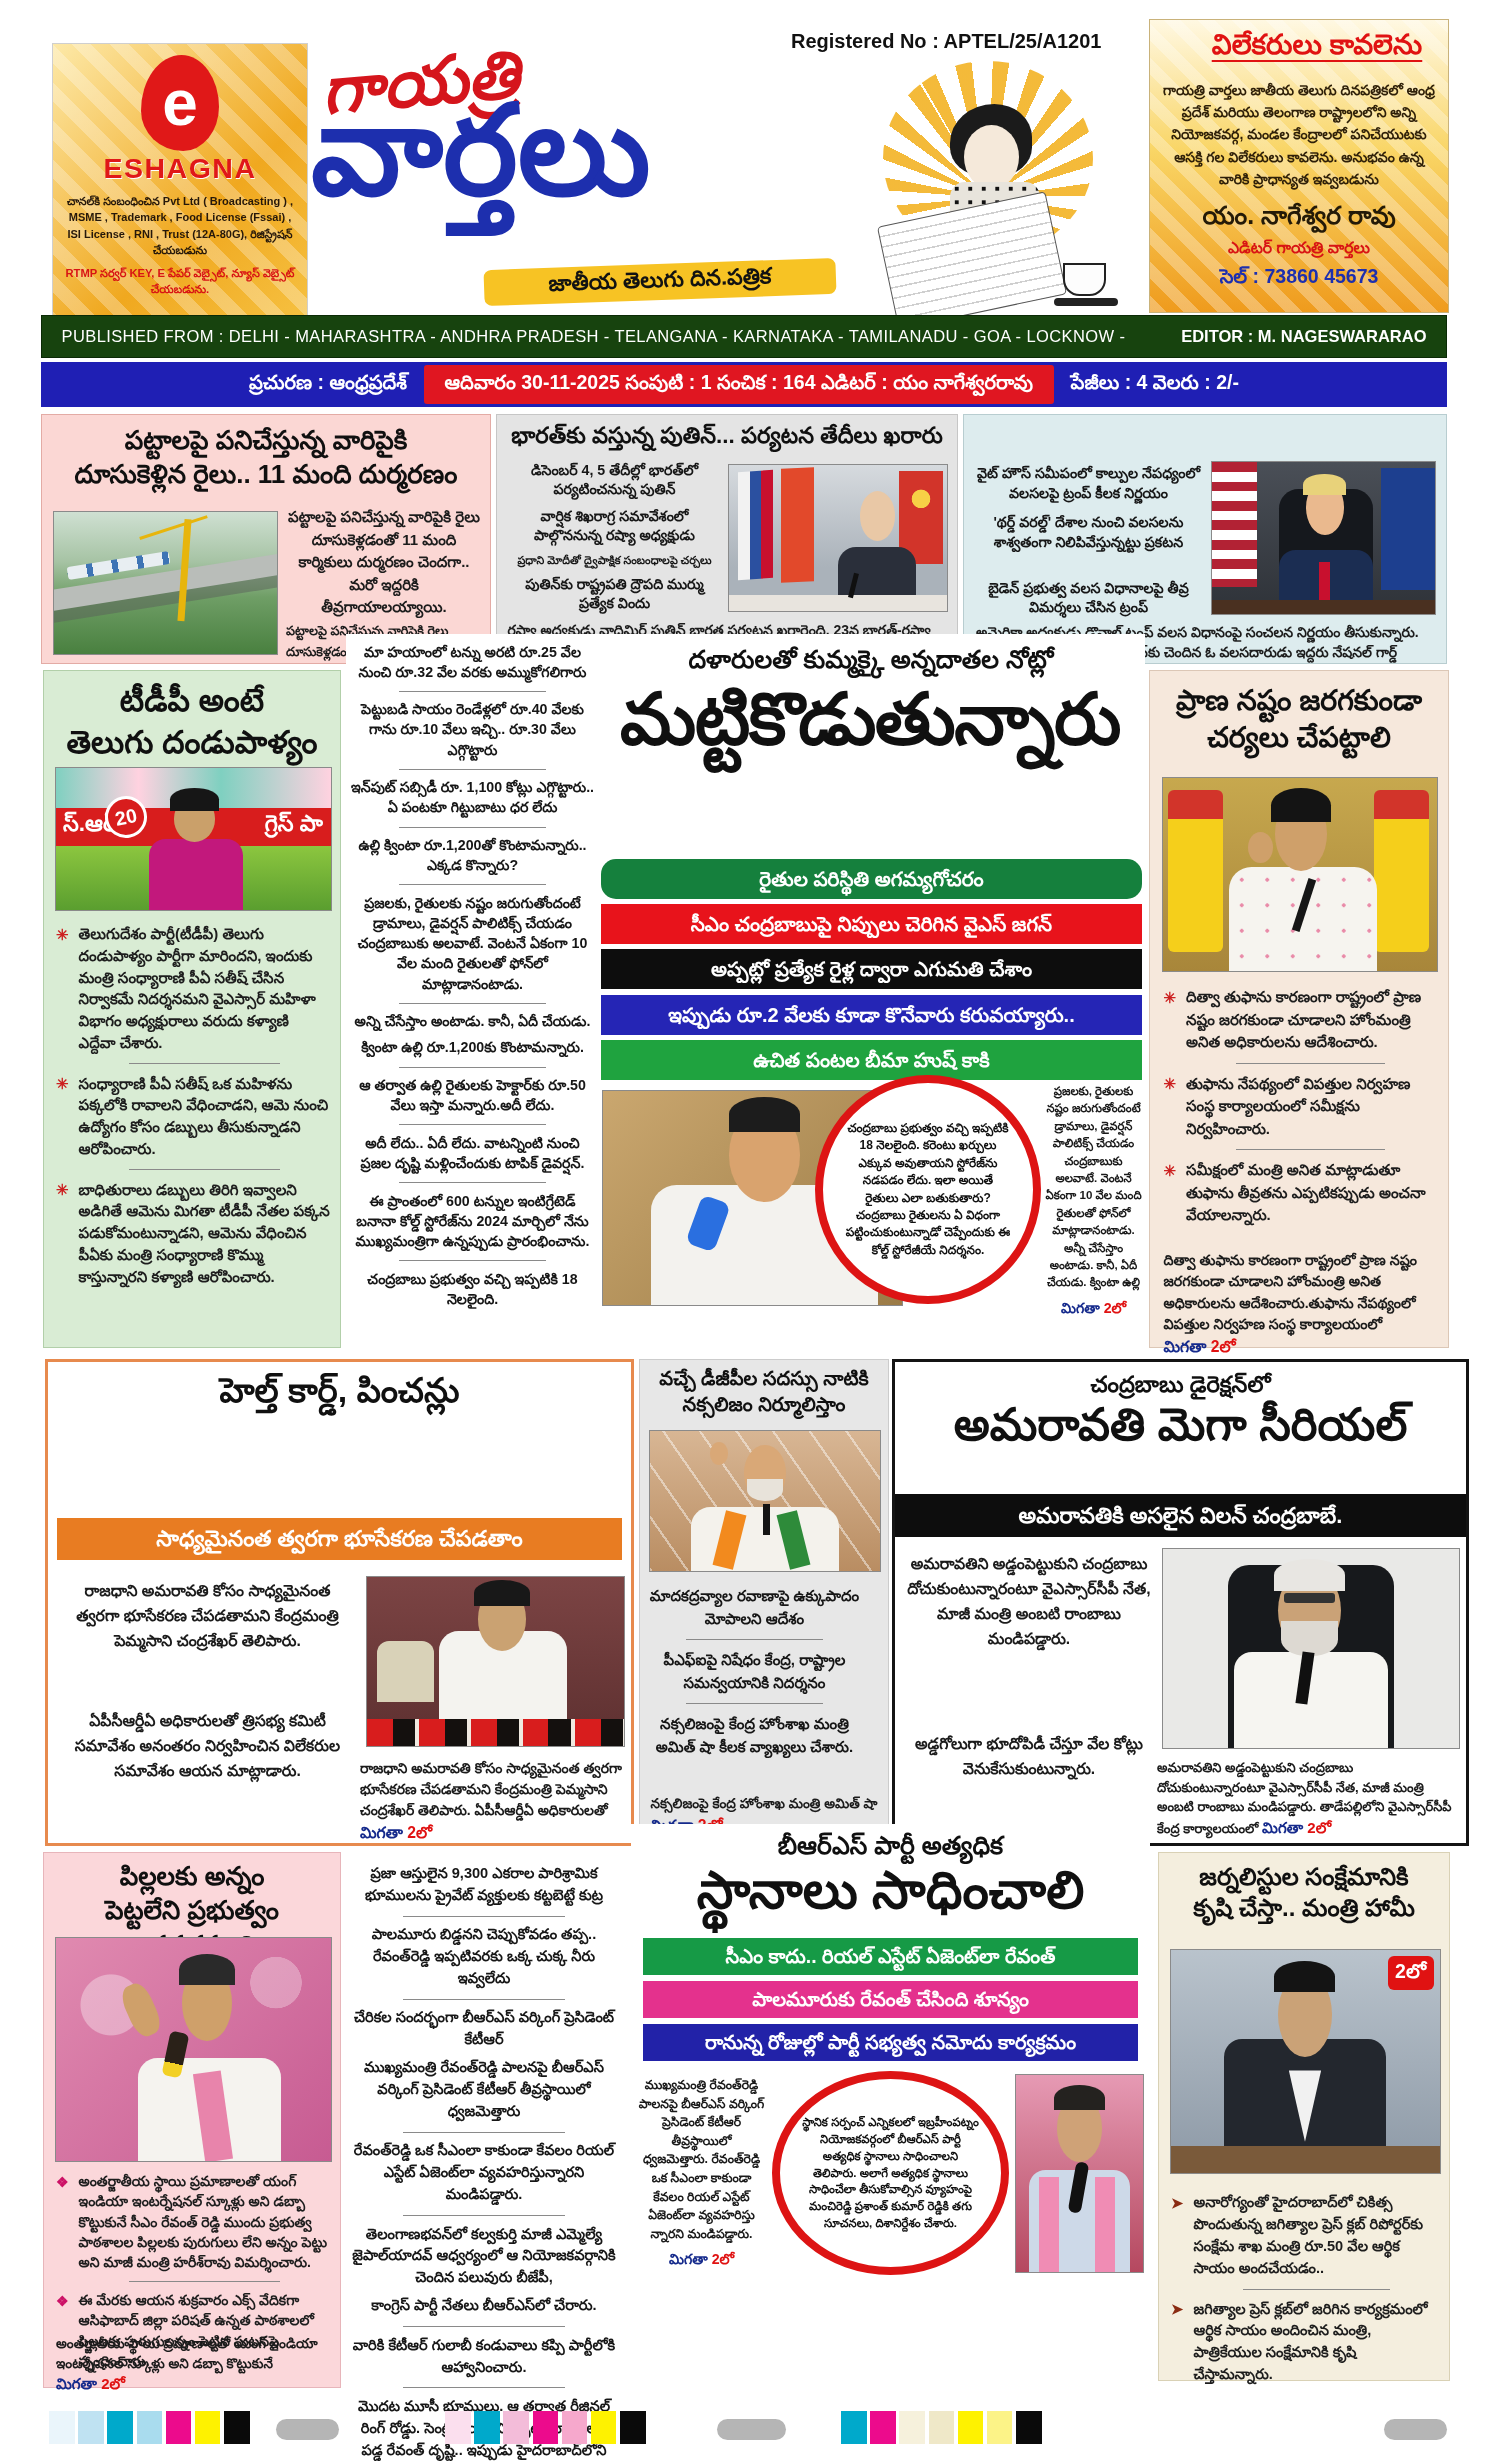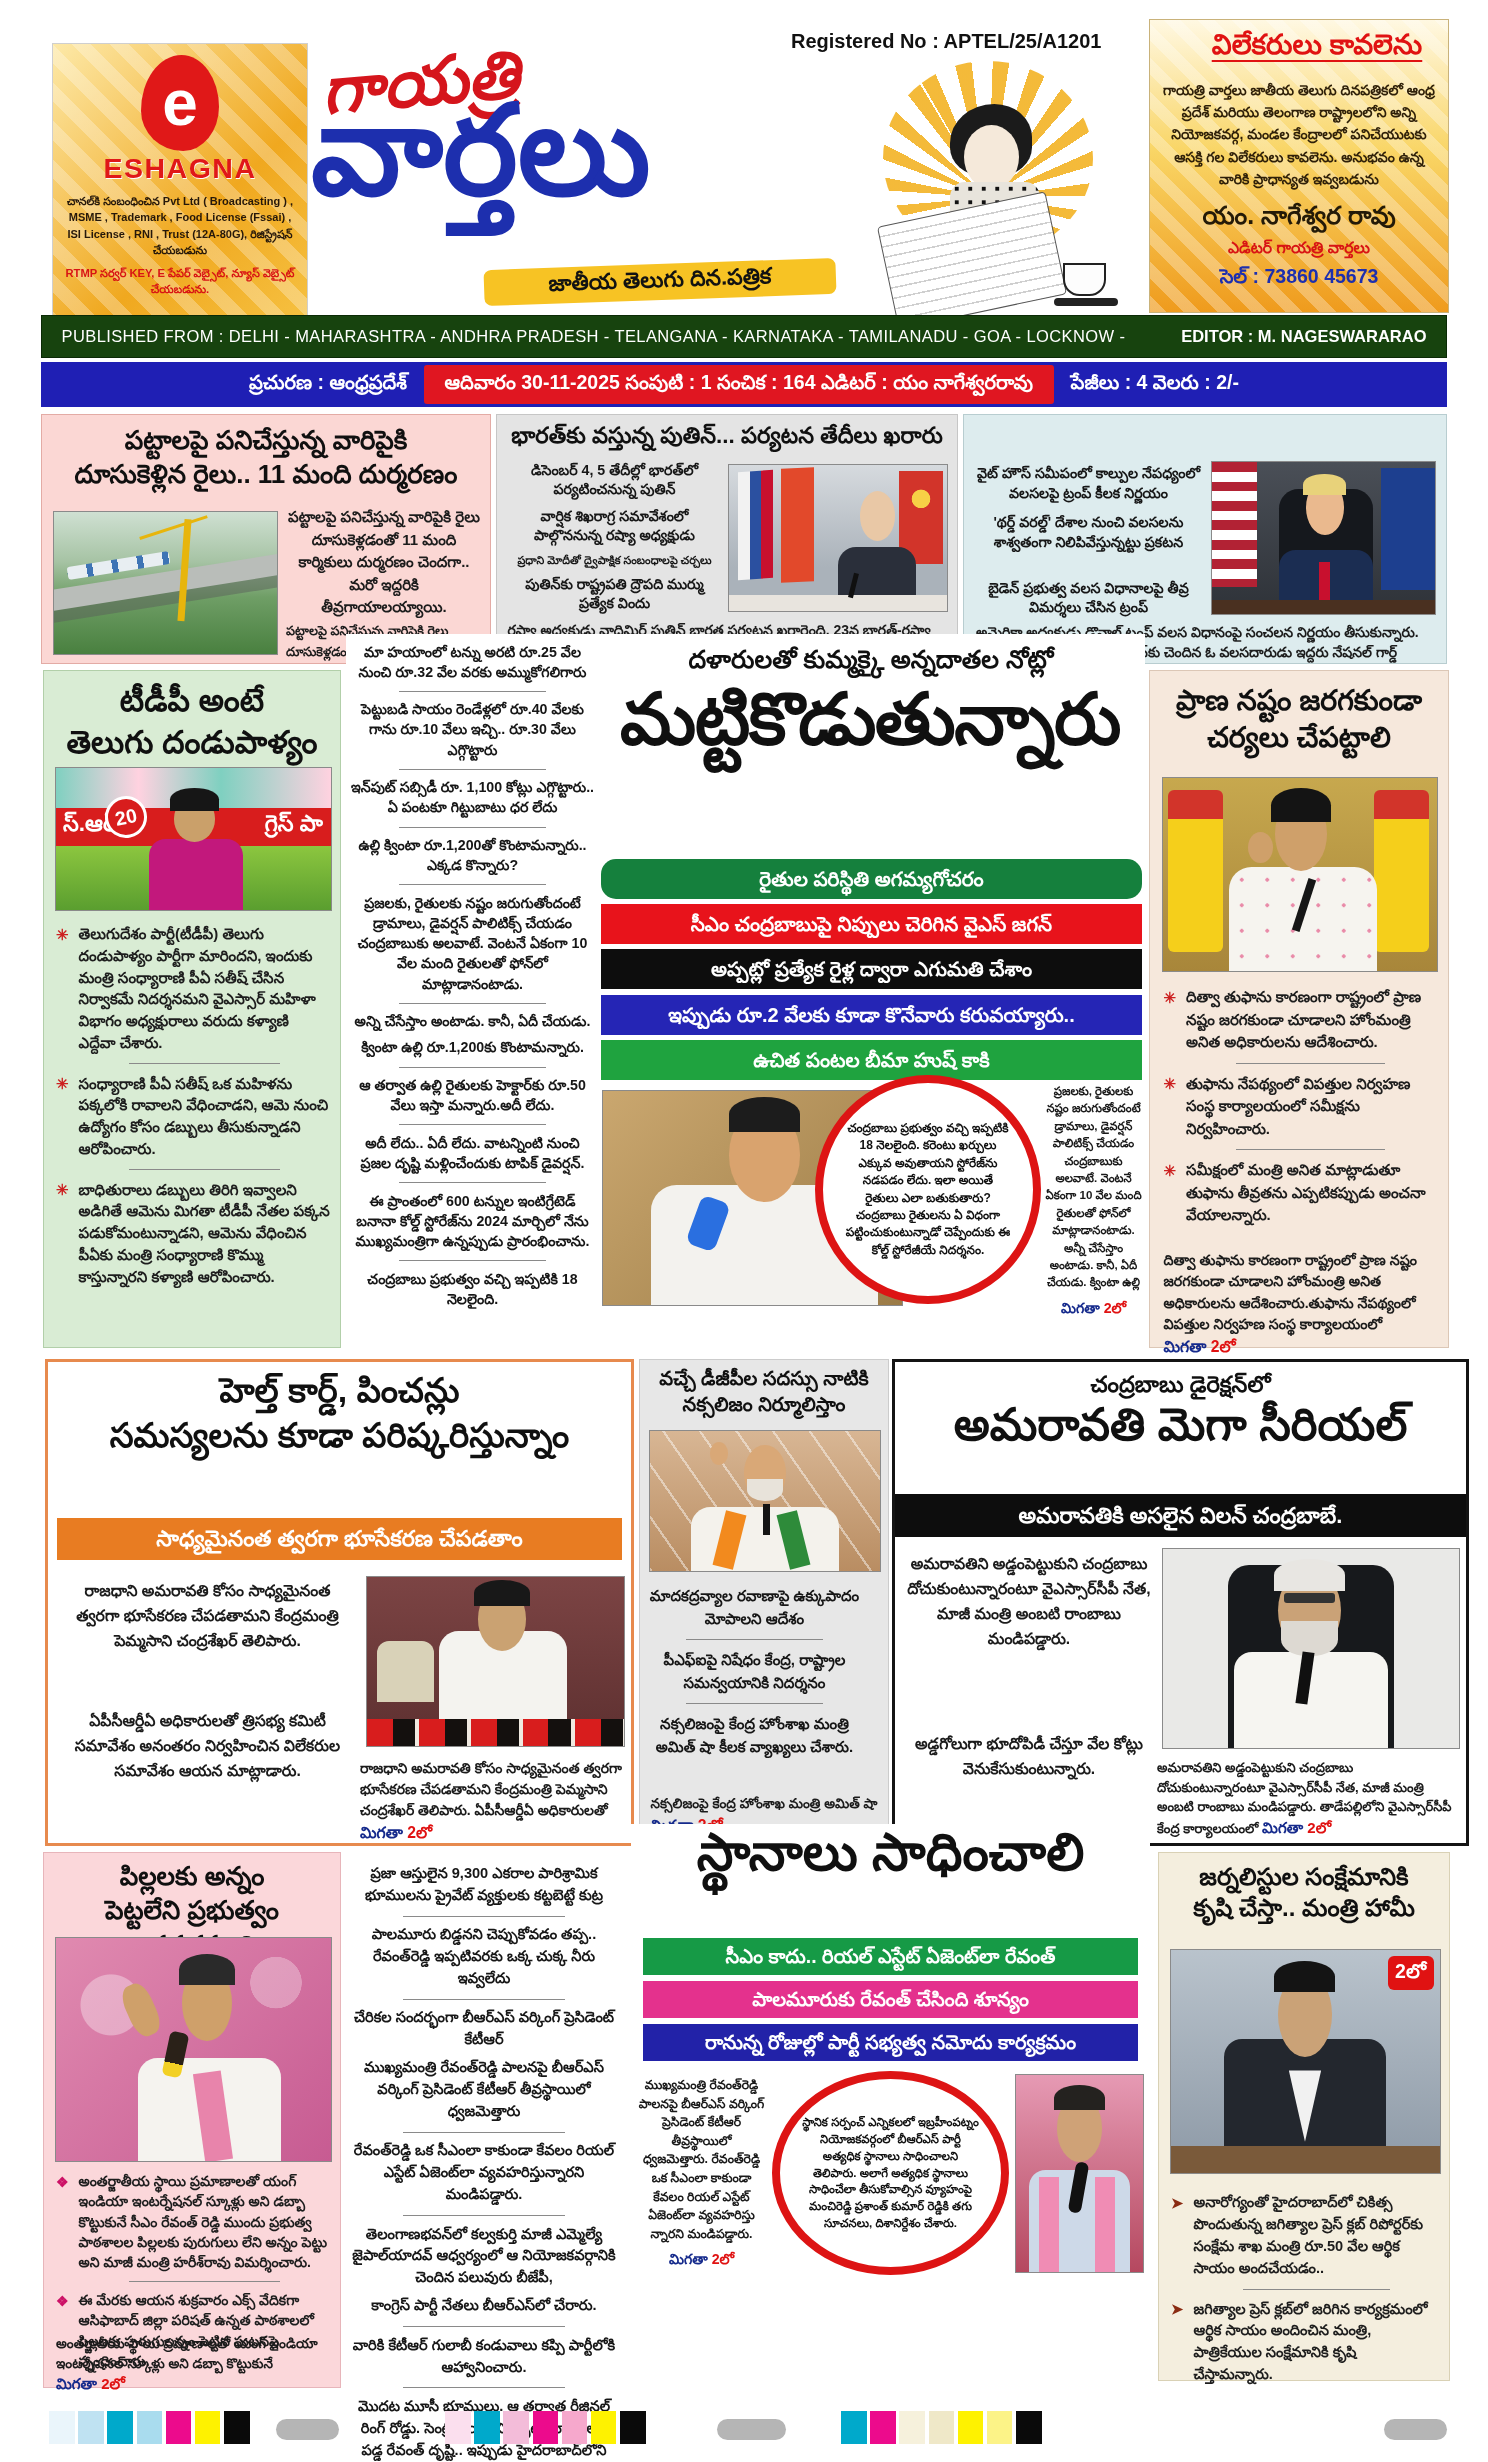--- a/index.html
+++ b/index.html
@@ -245,21 +245,20 @@
     </div>
     <div class="abs" style="left:13.5px;top:579px;width:271px;font-size:14.2px;font-weight:bold;color:#1b1b1b;line-height:1.5;">
       <span>దిత్వా తుఫాను కారణంగా రాష్ట్రంలో ప్రాణ నష్టం జరగకుండా చూడాలని హోంమంత్రి అనిత అధికారులను ఆదేశించారు.తుఫాను నేపథ్యంలో విపత్తుల నిర్వహణ సంస్థ కార్యాలయంలో</span>
       <span class="more" style="font-size:15.7px;">
         <span class="m1">మిగతా</span> <span class="m2">2లో</span></span>
     </div>
   </div>
 
   <div class="art" style="left:45px;top:1359px;width:589px;height:487px;background:#ffffff;border:3px solid #e78a4e;">
     <div class="hl" style="font-size:34px;padding-top:6px;">హెల్త్ కార్డ్, పించన్లు</div>
-    <div class="hl" style="font-size:34px;">సమస్యలను కూడా పరిష్కరిస్తున్నాం</div>
     <div class="strip" style="position:absolute;left:9px;top:156px;width:565px;height:42px;line-height:42px;background:#e87c22;font-size:22px;">సాధ్యమైనంత త్వరగా భూసేకరణ చేపడతాం</div>
     <div class="abs" style="left:13.5px;top:216px;width:292px;font-size:15.7px;font-weight:bold;color:#1b1b1b;text-align:center;line-height:1.6;">రాజధాని అమరావతి కోసం సాధ్యమైనంత త్వరగా భూసేకరణ చేపడతామని కేంద్రమంత్రి పెమ్మసాని చంద్రశేఖర్ తెలిపారు.</div>
     <div class="abs" style="left:13.5px;top:346px;width:292px;font-size:15.7px;font-weight:bold;color:#1b1b1b;text-align:center;line-height:1.6;">ఏపీసీఆర్డీఏ అధికారులతో త్రిసభ్య కమిటీ సమావేశం అనంతరం నిర్వహించిన విలేకరుల సమావేశం ఆయన మాట్లాడారు.</div>
     <div class="photo" style="left:318px;top:214px;width:259px;height:171px;background:linear-gradient(180deg,#7c4444,#5d3030);">
       <div class="abs" style="left:4%;bottom:26%;width:22%;height:36%;background:#d9d2b8;border-radius:12px 12px 0 0;"></div>
       <div class="abs" style="left:28%;bottom:16%;width:50%;height:52%;background:#f4f3ef;border-radius:19.5px 19.5px 0 0;"></div>
       <div class="abs" style="left:43%;top:6%;width:19%;height:38%;border-radius:50%;background:#caa272;"></div>
       <div class="abs" style="left:41.8%;top:2%;width:21.5%;height:15%;border-radius:50% 50% 0 0;background:#181818;"></div>
       <div class="abs" style="left:0;bottom:0;width:100%;height:16%;background:repeating-linear-gradient(90deg,#d81d1d 0 25.5px,#14100e 25.5px 48px,#f0e9e0 48px 52px);"></div>
     </div>
@@ -348,20 +347,21 @@
     <div class="s" style="font-size:14.6px;line-height:1.5;margin-bottom:6px;">చేరికల సందర్భంగా బీఆర్ఎస్ వర్కింగ్ ప్రెసిడెంట్ కేటీఆర్</div>
     <div class="s sepa" style="font-size:14.6px;line-height:1.5;margin-bottom:7.5px;">ముఖ్యమంత్రి రేవంత్‌రెడ్డి పాలనపై బీఆర్ఎస్ వర్కింగ్ ప్రెసిడెంట్ కేటీఆర్ తీవ్రస్థాయిలో ధ్వజమెత్తారు</div>
     <div class="s sepa" style="font-size:14.6px;line-height:1.5;margin-bottom:7.5px;">రేవంత్‌రెడ్డి ఒక సీఎంలా కాకుండా కేవలం రియల్ ఎస్టేట్ ఏజెంట్‌లా వ్యవహరిస్తున్నారని మండిపడ్డారు.</div>
     <div class="s" style="font-size:14.6px;line-height:1.5;margin-bottom:6px;">తెలంగాణభవన్‌లో కల్వకుర్తి మాజీ ఎమ్మెల్యే జైపాల్‌యాదవ్ ఆధ్వర్యంలో ఆ నియోజకవర్గానికి చెందిన పలువురు బీజేపీ,</div>
     <div class="s sepa" style="font-size:14.6px;line-height:1.5;margin-bottom:7.5px;">కాంగ్రెస్ పార్టీ నేతలు బీఆర్ఎస్‌లో చేరారు.</div>
     <div class="s sepa" style="font-size:14.6px;line-height:1.5;margin-bottom:7.5px;">వారికి కేటీఆర్ గులాబీ కండువాలు కప్పి పార్టీలోకి ఆహ్వానించారు.</div>
     <div class="s" style="font-size:14.6px;line-height:1.5;">మొదట మూసీ భూములు. ఆ తర్వాత రీజినల్ రింగ్ రోడ్డు. సెంట్రల్ యూనివర్సిటీ భూములపై పడ్డ రేవంత్ దృష్టి.. ఇప్పుడు హైదరాబాద్‌లోని పారిశ్రామిక భూములను దోచుకోవడంపై పడిందని విమర్శించారు.</div>
   </div>
 
   <div class="art" style="left:631px;top:1824px;width:519px;height:457px;background:#ffffff;">
+    <div class="hl" style="font-size:25px;padding-top:4.5px;">బీఆర్ఎస్ పార్టీ అత్యధిక</div>
     <div class="hl" style="font-size:52px;line-height:1.1;white-space:nowrap;">స్థానాలు సాధించాలి</div>
     <div class="abs" style="left:12px;top:114px;width:495px;">
       <div class="strip" style="height: 37px; line-height: 37px; font-size: 19.5px; margin-bottom: 6px; background: rgb(22, 154, 70);">సీఎం కాదు.. రియల్ ఎస్టేట్ ఏజెంట్‌లా రేవంత్</div>
       <div class="strip" style="height: 37px; line-height: 37px; font-size: 19.5px; margin-bottom: 6px; background: rgb(228, 49, 141);">పాలమూరుకు రేవంత్ చేసింది శూన్యం</div>
       <div class="strip" style="height: 37px; line-height: 37px; font-size: 19.5px; background: rgb(34, 34, 168);">రానున్న రోజుల్లో పార్టీ సభ్యత్వ నమోదు కార్యక్రమం</div>
     </div>
     <div class="abs" style="left:7.5px;top:252px;width:126px;font-size:12.4px;font-weight:bold;color:#1a1a1a;text-align:center;line-height:1.5;">
       <span>ముఖ్యమంత్రి రేవంత్‌రెడ్డి పాలనపై బీఆర్ఎస్ వర్కింగ్ ప్రెసిడెంట్ కేటీఆర్ తీవ్రస్థాయిలో ధ్వజమెత్తారు. రేవంత్‌రెడ్డి ఒక సీఎంలా కాకుండా కేవలం రియల్ ఎస్టేట్ ఏజెంట్‌లా వ్యవహరిస్తు న్నారని మండిపడ్డారు.</span>
       <div class="more" style="font-size:14.2px;margin-top:6px;">
         <span class="m1">మిగతా</span> <span class="m2">2లో</span></div>

